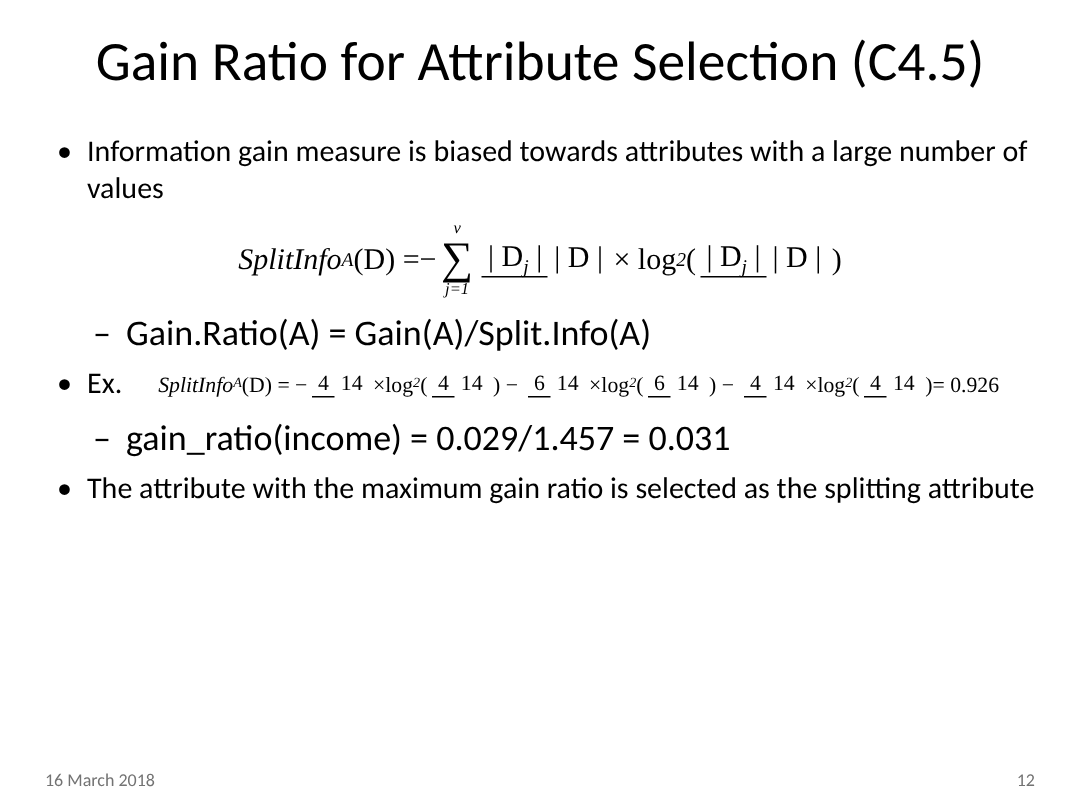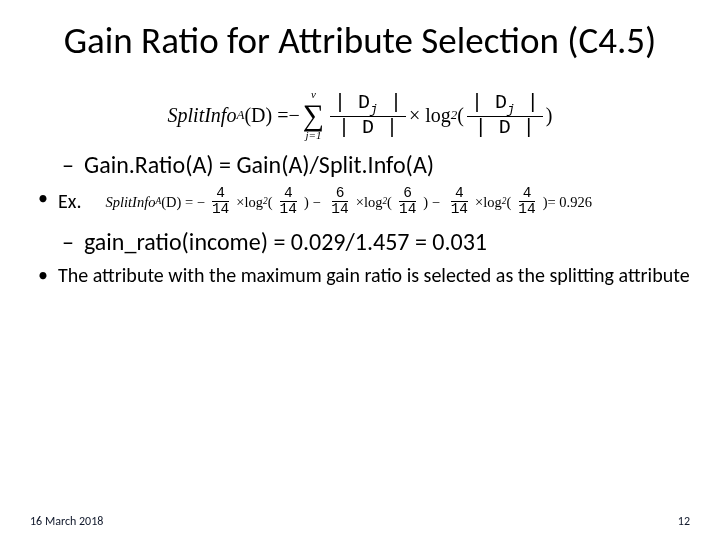--- a/index.html
+++ b/index.html
@@ -37,46 +37,47 @@
     margin:6px 0 8px 0;
   }
   .math{
     font-family:"Times New Roman",Times,serif;
     font-style:italic;font-size:20px;
     display:flex;align-items:center;white-space:nowrap;
   }
   .math.sm{font-size:14.5px}
   .up{font-style:normal}
   .frac{
-    display:inline-flex;flex-direction:column;
+    display:inline-flex;flex-direction:row;
     align-items:center;vertical-align:middle;
-    margin:0 3px;font-style:normal;font-family:Liberation Mono, monospace;
+    margin:0 3px;font-style:normal;
   }
   .frac .n,.frac .d{padding:0 4px;line-height:1.05}
   .frac .n{border-bottom:1px solid #000}
   .sum{
     display:inline-flex;flex-direction:column;
     align-items:center;line-height:1;margin:0 3px;
     font-style:normal;
   }
   .sum .sig{font-size:30px;font-family:"Times New Roman",serif}
   .sum .top,.sum .bot{font-size:11px;font-style:italic}
   .sub-s{font-size:0.65em;vertical-align:sub;font-style:italic}
   .footer{
     position:absolute;bottom:12px;left:30px;right:30px;
     display:flex;justify-content:space-between;
-    font-size:12px;color:#0f172a;margin-top:24px;
+    font-size:12px;color:#737373;margin-top:24px;
   }
 </style>
 </head>
 <body>
 
 <h1 class="title">Gain Ratio for Attribute Selection (C4.5)</h1>
 
 <ul class="bullets">
+  <li>Information gain measure is biased towards attributes with a large number of values</li>
 </ul>
 
 <div class="formula-row">
   <span class="math">
     <span>SplitInfo</span>
       <span class="sub-s">A</span>
       <span class="up">(D) = </span>
     <span class="up">−</span>
     <span class="sum">
       <span class="top">v</span>

